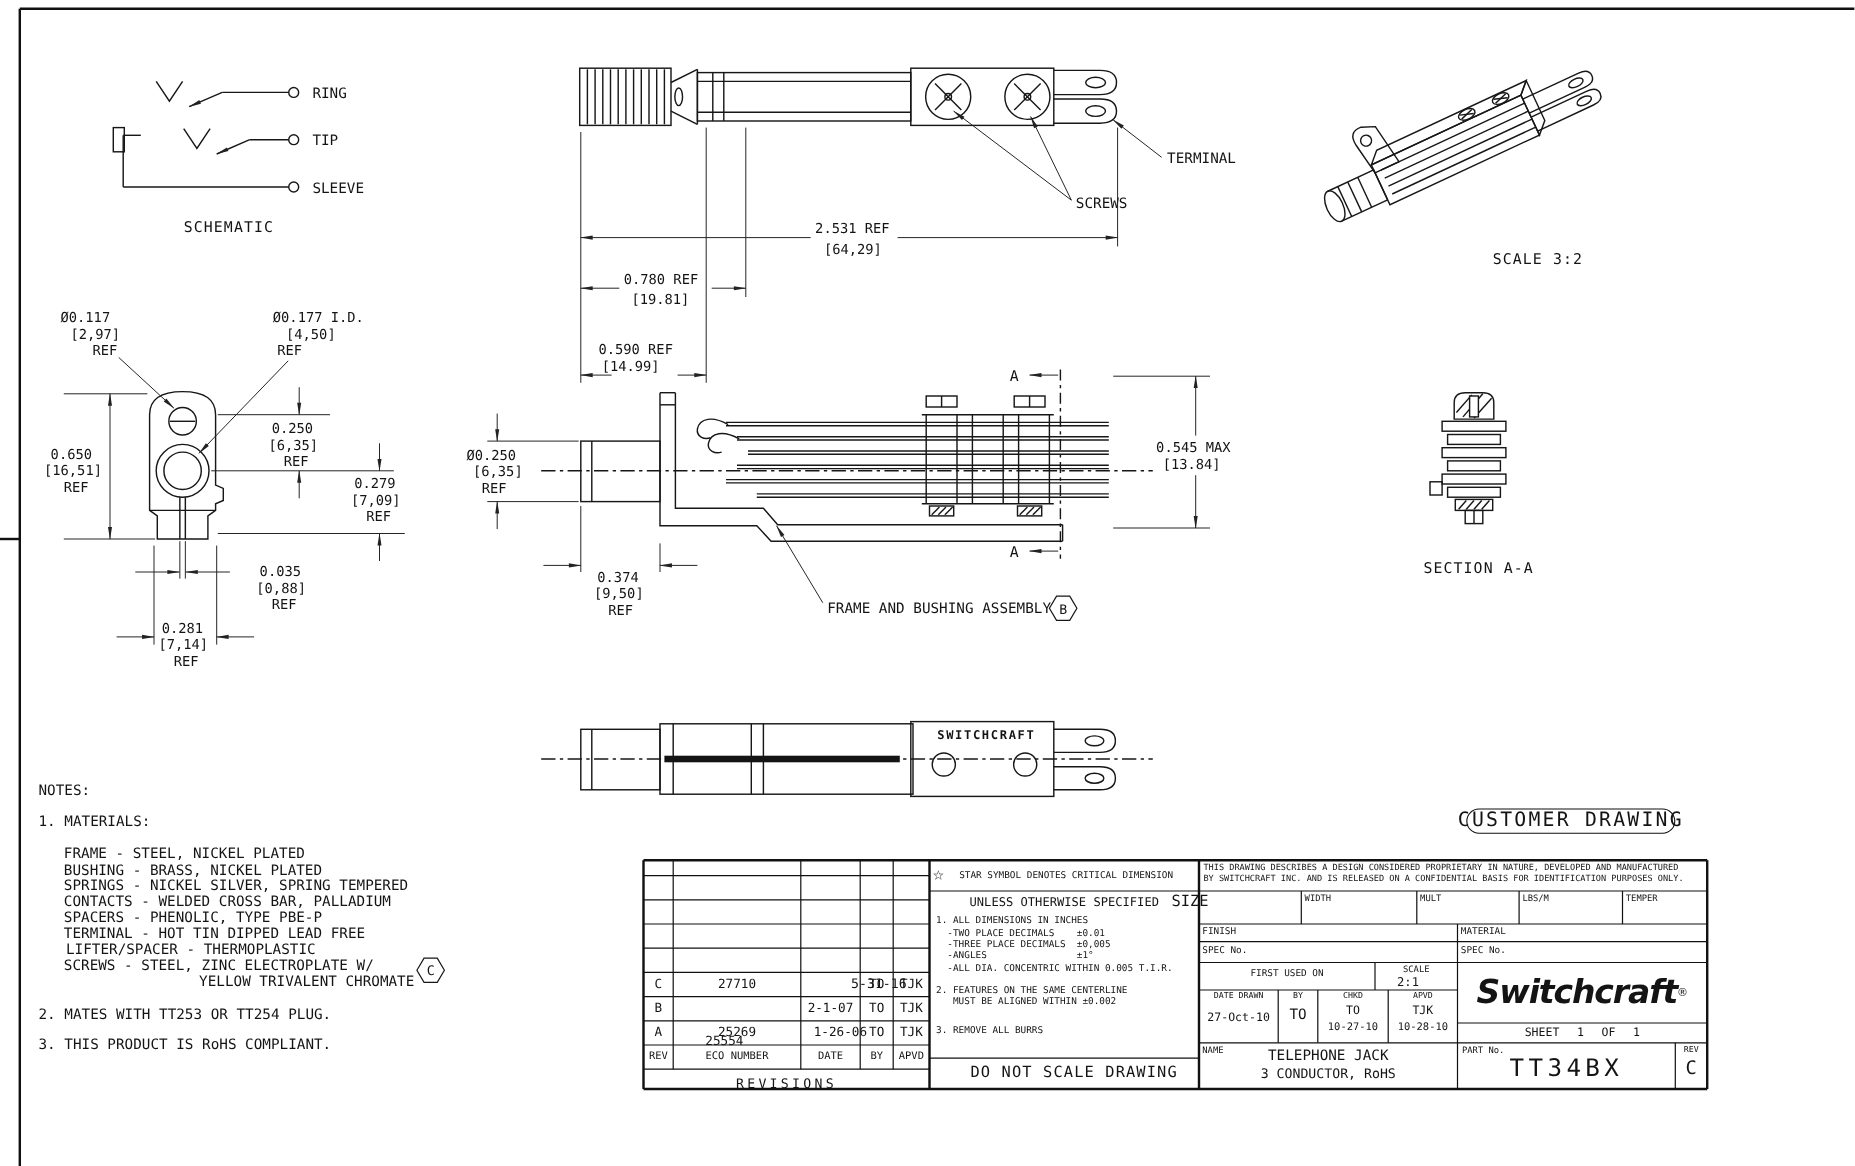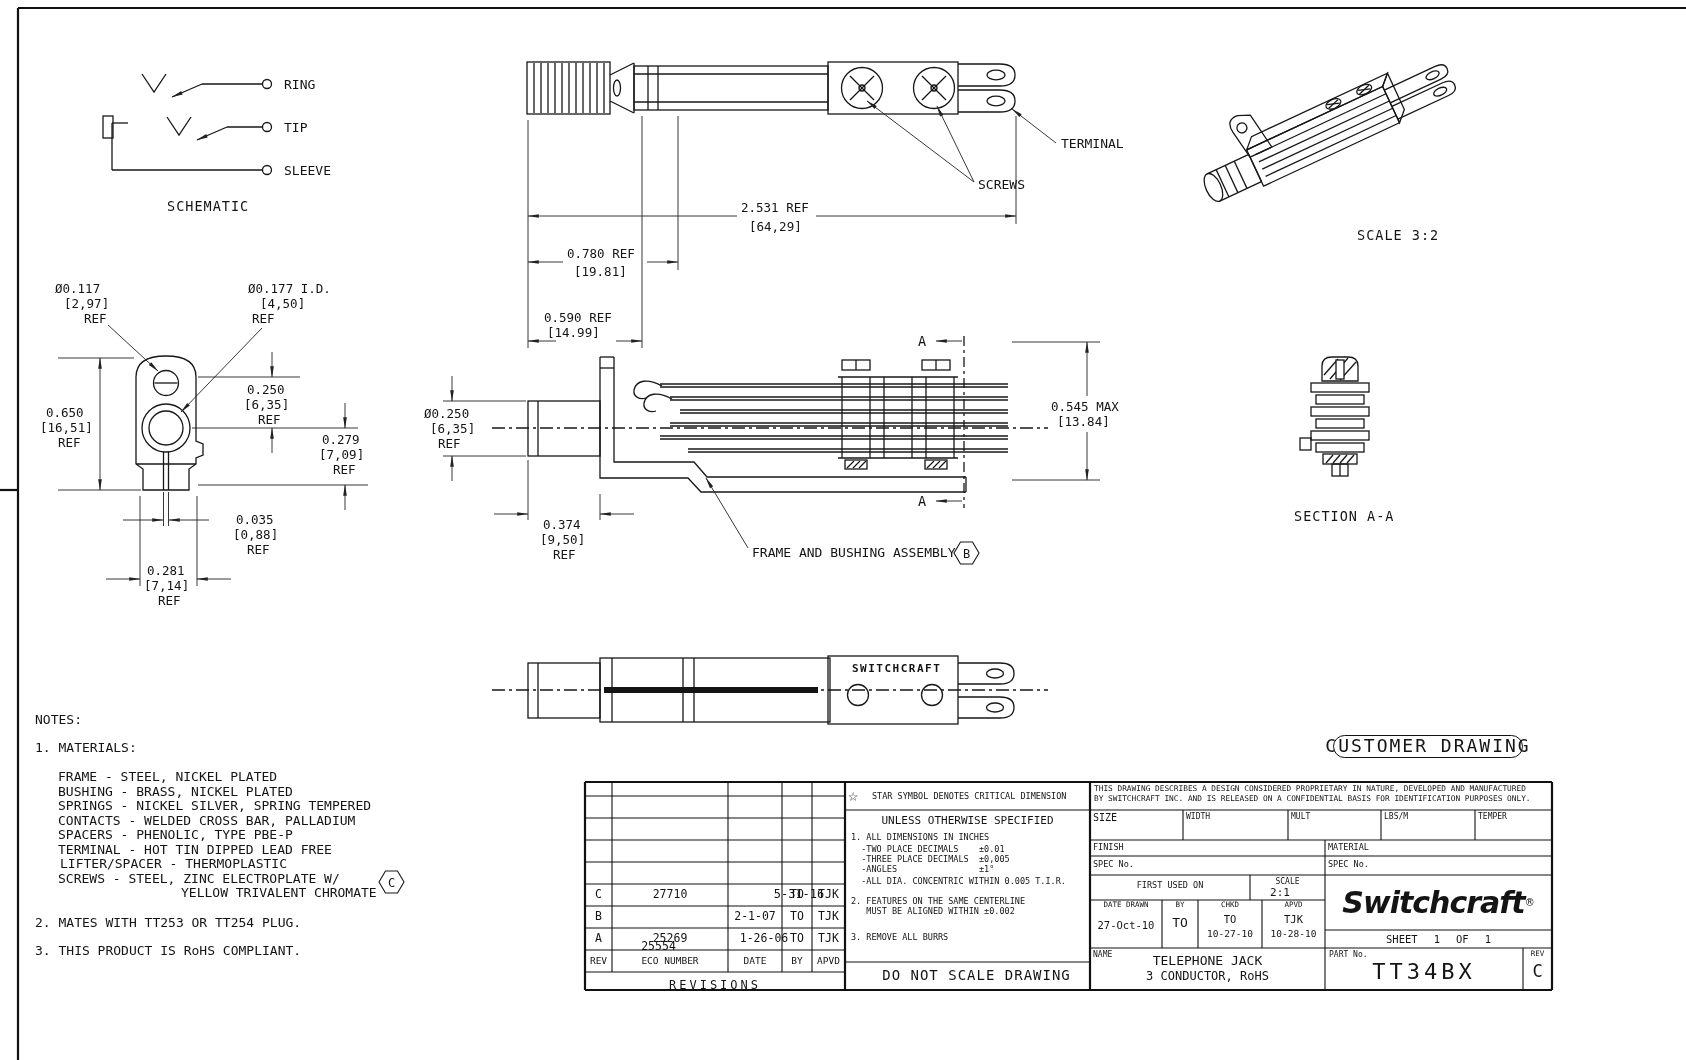--- a/index.html
+++ b/index.html
@@ -421,21 +421,21 @@
 <div class="abs pre" style="left:851px;top:855px;font-size:8.5px">  -THREE PLACE DECIMALS  ±0,005</div>
 <div class="abs pre" style="left:851px;top:865px;font-size:8.5px">  -ANGLES                ±1°</div>
 <div class="abs pre" style="left:851px;top:877px;font-size:8.5px">  -ALL DIA. CONCENTRIC WITHIN 0.005 T.I.R.</div>
 <div class="abs pre" style="left:851px;top:897px;font-size:8.5px">2. FEATURES ON THE SAME CENTERLINE</div>
 <div class="abs pre" style="left:851px;top:907px;font-size:8.5px">   MUST BE ALIGNED WITHIN ±0.002</div>
 <div class="abs pre" style="left:851px;top:933px;font-size:8.5px">3. REMOVE ALL BURRS</div>
 <div class="abs c" style="left:845px;top:967px;width:263px;font-size:14px;letter-spacing:1px">DO NOT SCALE DRAWING</div>
 
 <div class="abs" style="left:1094px;top:785px;font-size:7.8px">THIS DRAWING DESCRIBES A DESIGN CONSIDERED PROPRIETARY IN NATURE, DEVELOPED AND MANUFACTURED</div>
 <div class="abs" style="left:1094px;top:795px;font-size:7.8px">BY SWITCHCRAFT INC. AND IS RELEASED ON A CONFIDENTIAL BASIS FOR IDENTIFICATION PURPOSES ONLY.</div>
-<div class="abs" style="left:1093px;top:812px;font-size:10px">SIZE</div>
+<div class="abs" style="left:1065px;top:812px;font-size:14px">SIZE</div>
 <div class="abs" style="left:1186px;top:812px;font-size:8px">WIDTH</div>
 <div class="abs" style="left:1291px;top:812px;font-size:8px">MULT</div>
 <div class="abs" style="left:1384px;top:812px;font-size:8px">LBS/M</div>
 <div class="abs" style="left:1478px;top:812px;font-size:8px">TEMPER</div>
 <div class="abs" style="left:1093px;top:843px;font-size:8.5px">FINISH</div>
 <div class="abs" style="left:1093px;top:860px;font-size:8.5px">SPEC No.</div>
 <div class="abs" style="left:1328px;top:843px;font-size:8.5px">MATERIAL</div>
 <div class="abs" style="left:1328px;top:860px;font-size:8.5px">SPEC No.</div>
 <div class="abs c" style="left:1090px;top:881px;width:160px;font-size:8.5px">FIRST USED ON</div>
 <div class="abs c" style="left:1250px;top:877px;width:75px;font-size:8px">SCALE</div>

